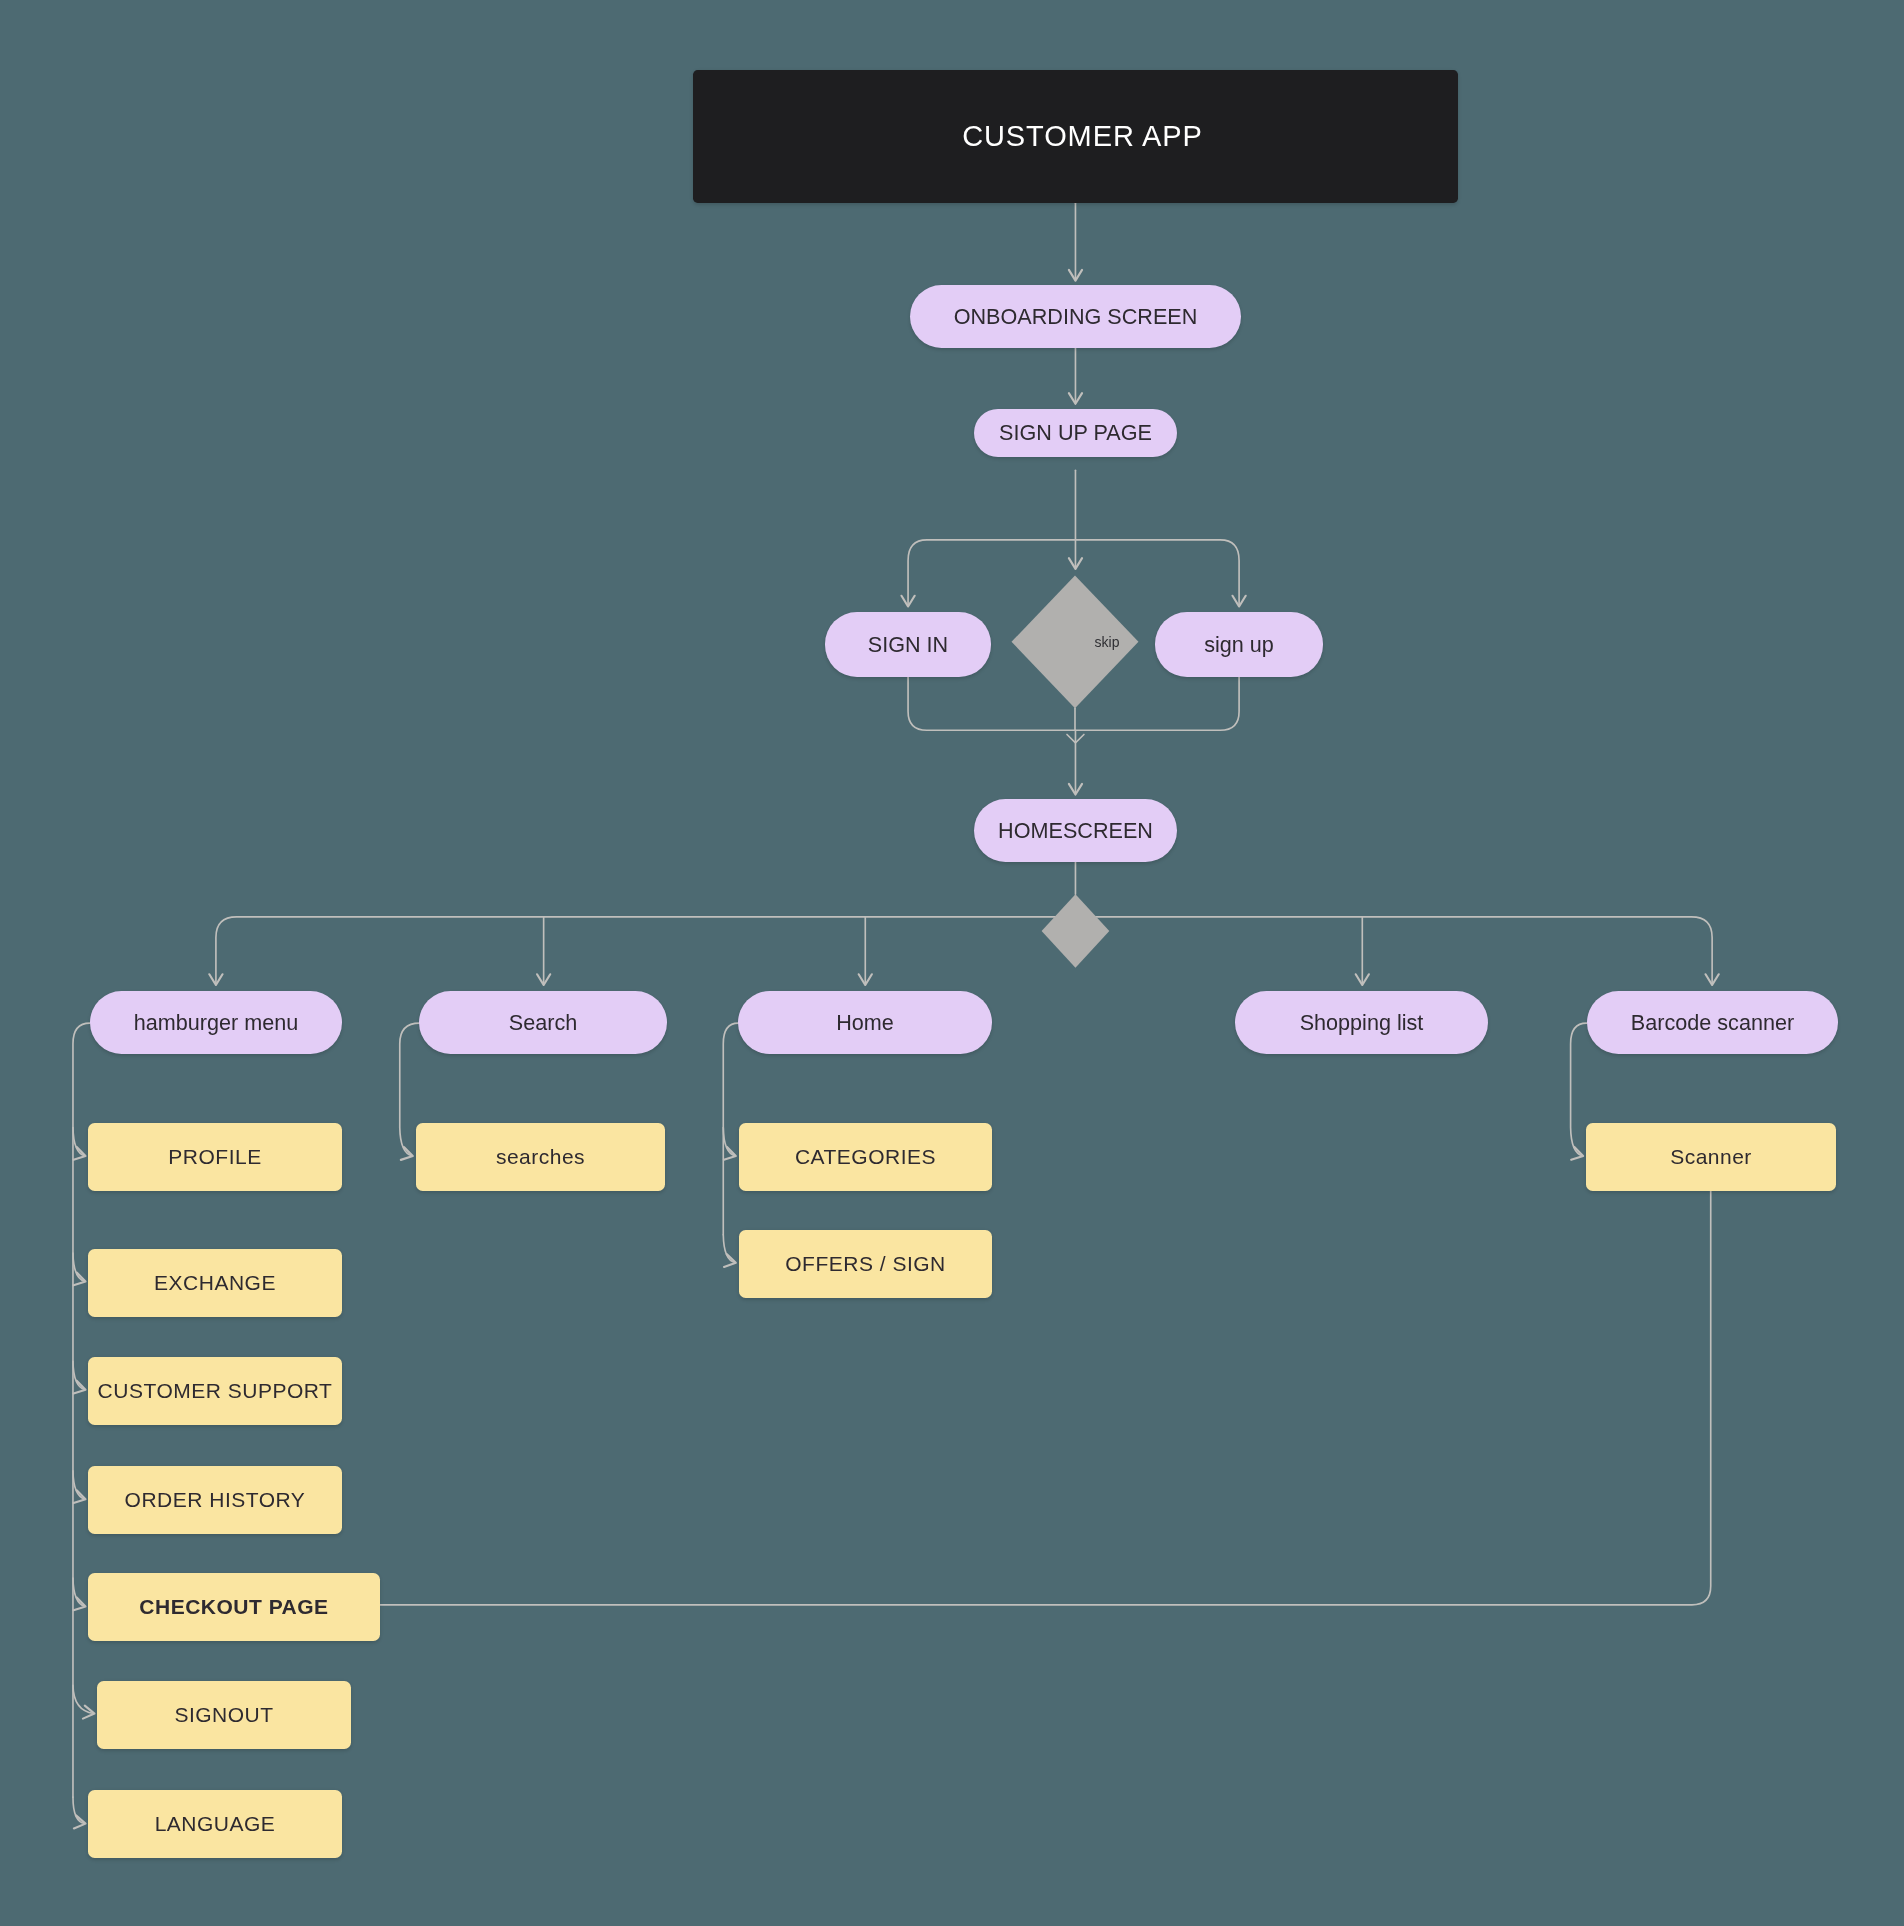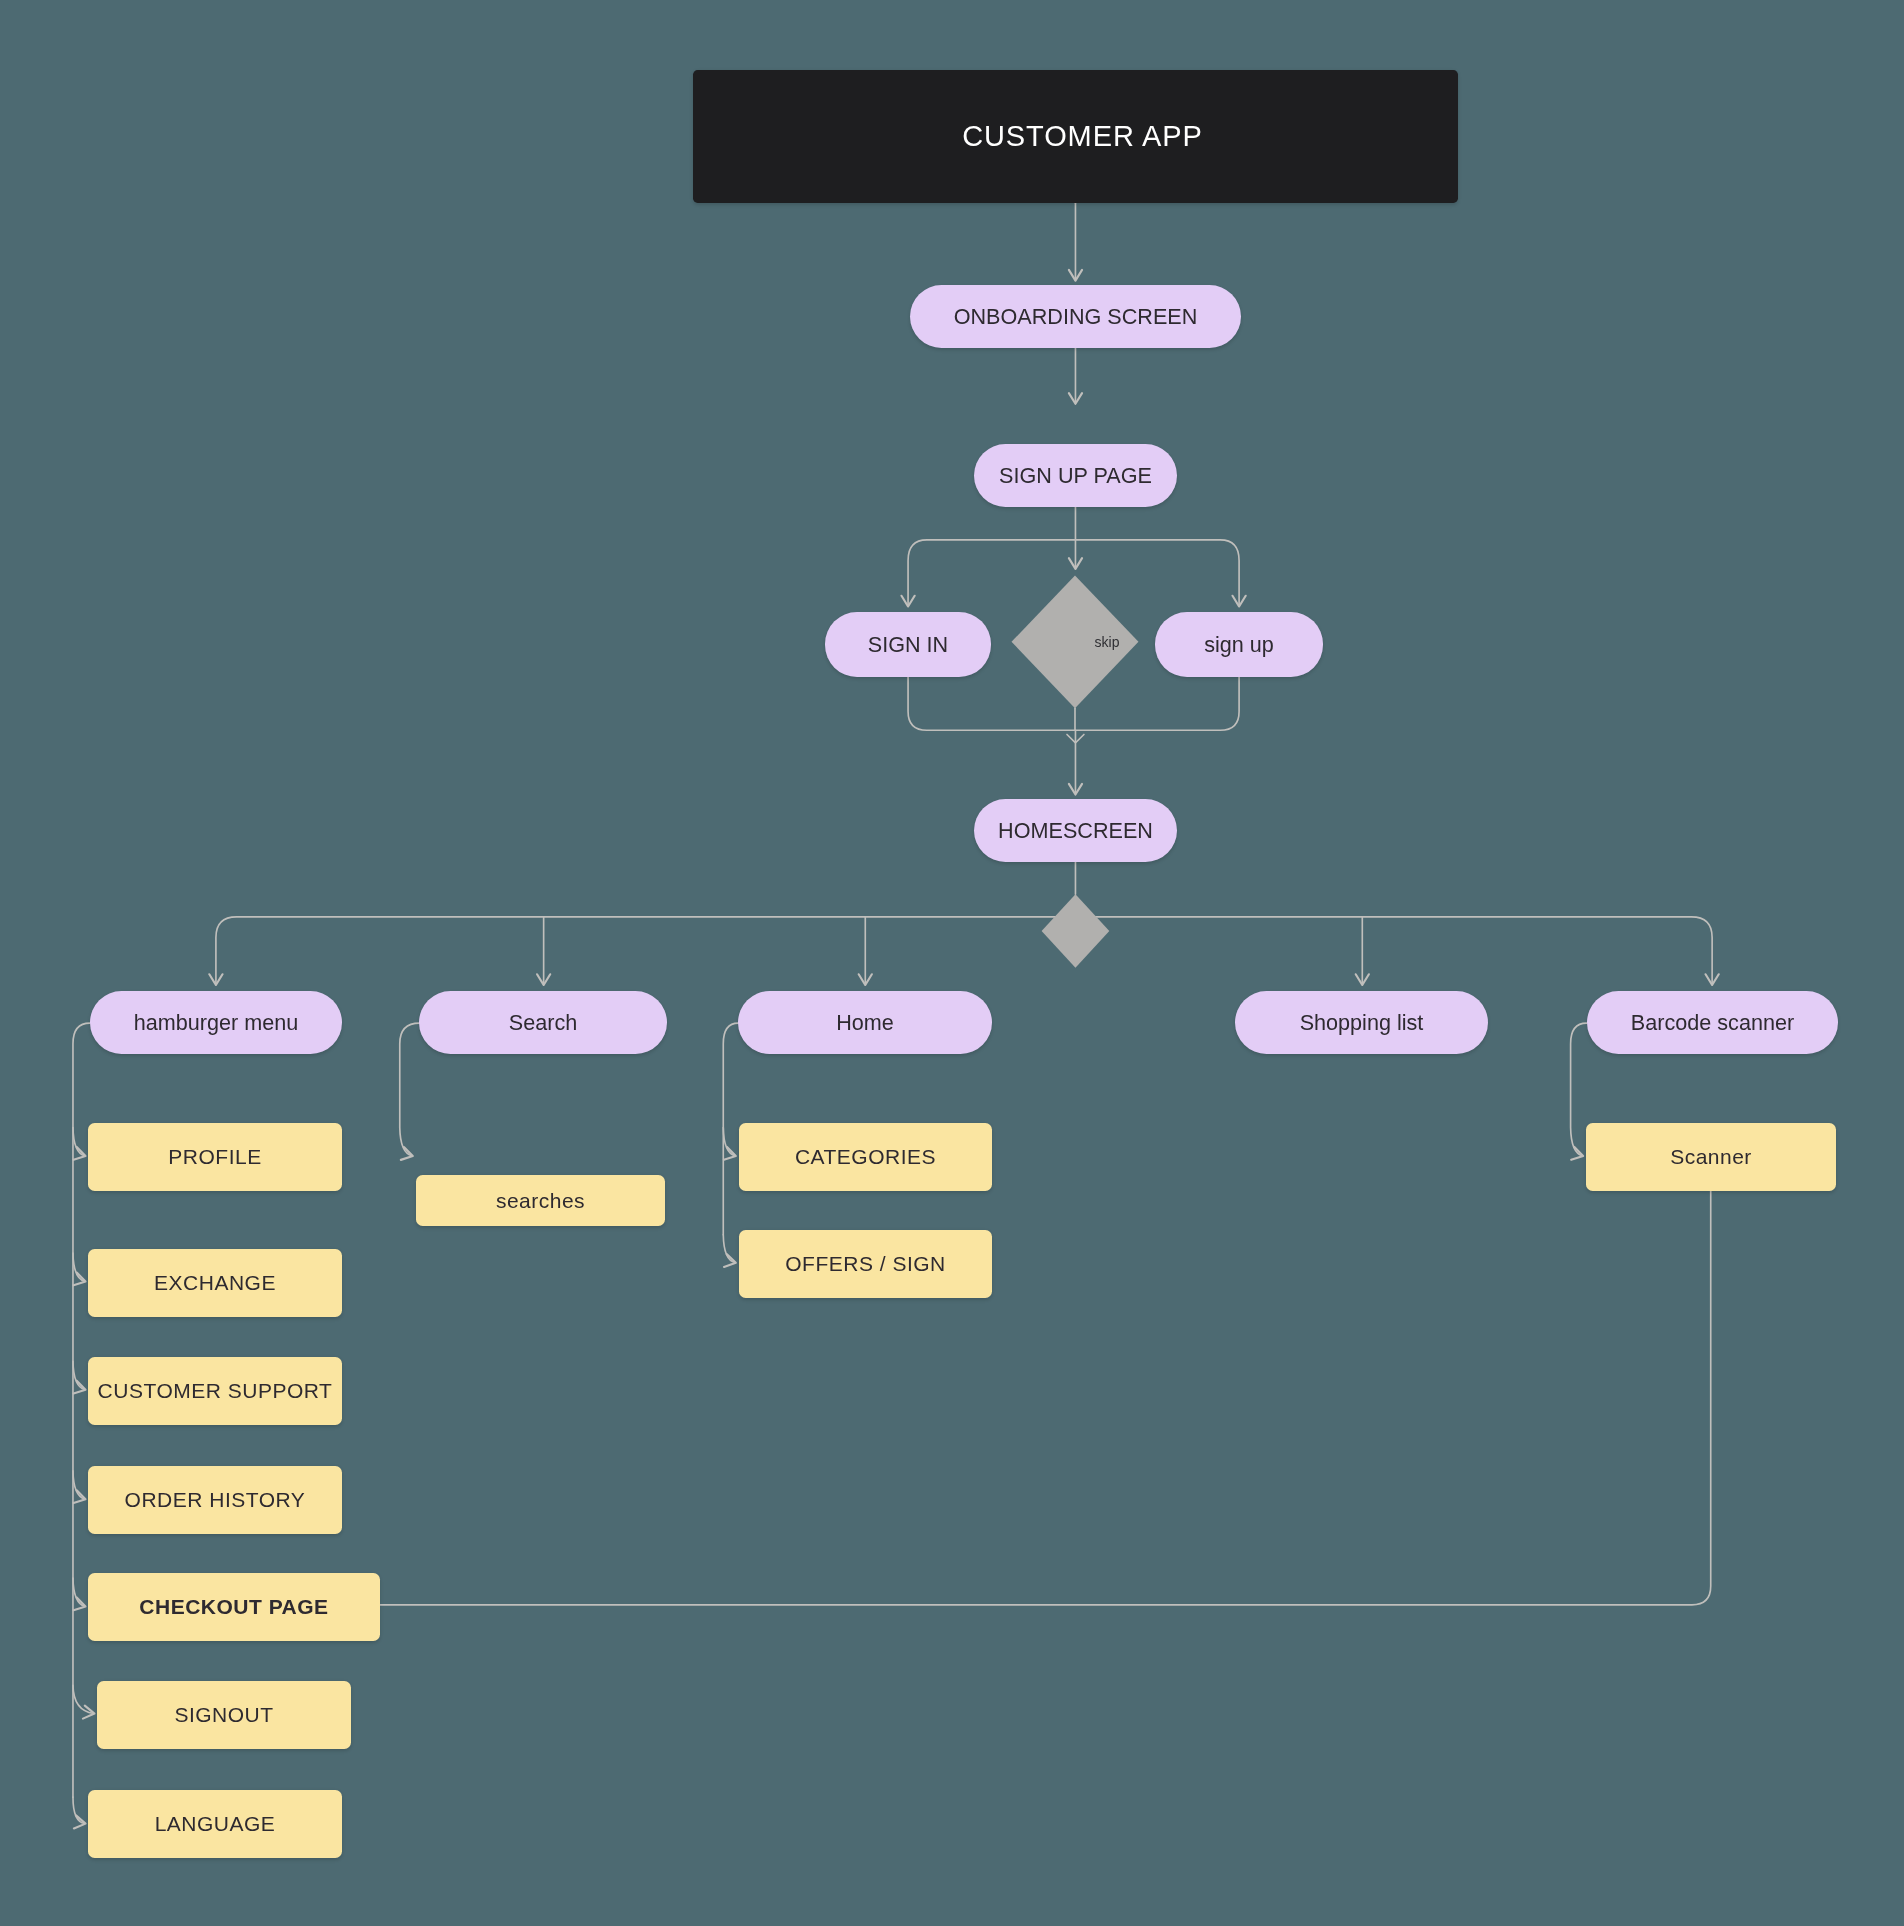--- a/index.html
+++ b/index.html
@@ -89,21 +89,21 @@
 <div class="skip-label" style="left:1060px;top:634px;width:94px;">skip</div>
 
 <div class="node dark" style="left:693px;top:70px;width:765px;height:133px;padding-left:14px;">
   <span>CUSTOMER APP</span>
 </div>
 
 <div class="node pill" style="left:910px;top:285px;width:331px;height:63px;">
   <span>ONBOARDING SCREEN</span>
 </div>
 
-<div class="node pill" style="left:974px;top:409px;width:203px;height:63px;margin-top:35px;">
+<div class="node pill" style="left:974px;top:409px;width:203px;height:48px;">
   <span>SIGN UP PAGE</span>
 </div>
 
 <div class="node pill" style="left:825px;top:612px;width:166px;height:65px;">
   <span>SIGN IN</span>
 </div>
 
 <div class="node pill" style="left:1155px;top:612px;width:168px;height:65px;">
   <span>sign up</span>
 </div>
@@ -153,21 +153,21 @@
 </div>
 
 <div class="node ybox" style="left:97px;top:1681px;width:254px;height:68px;">
   <span>SIGNOUT</span>
 </div>
 
 <div class="node ybox" style="left:88px;top:1790px;width:254px;height:68px;">
   <span>LANGUAGE</span>
 </div>
 
-<div class="node ybox" style="left:416px;top:1175px;width:249px;height:51px;">
+<div class="node ybox" style="left:416px;top:1123px;width:249px;height:68px;">
   <span>searches</span>
 </div>
 
 <div class="node ybox" style="left:739px;top:1123px;width:253px;height:68px;">
   <span>CATEGORIES</span>
 </div>
 
 <div class="node ybox" style="left:739px;top:1230px;width:253px;height:68px;">
   <span>OFFERS / SIGN</span>
 </div>

